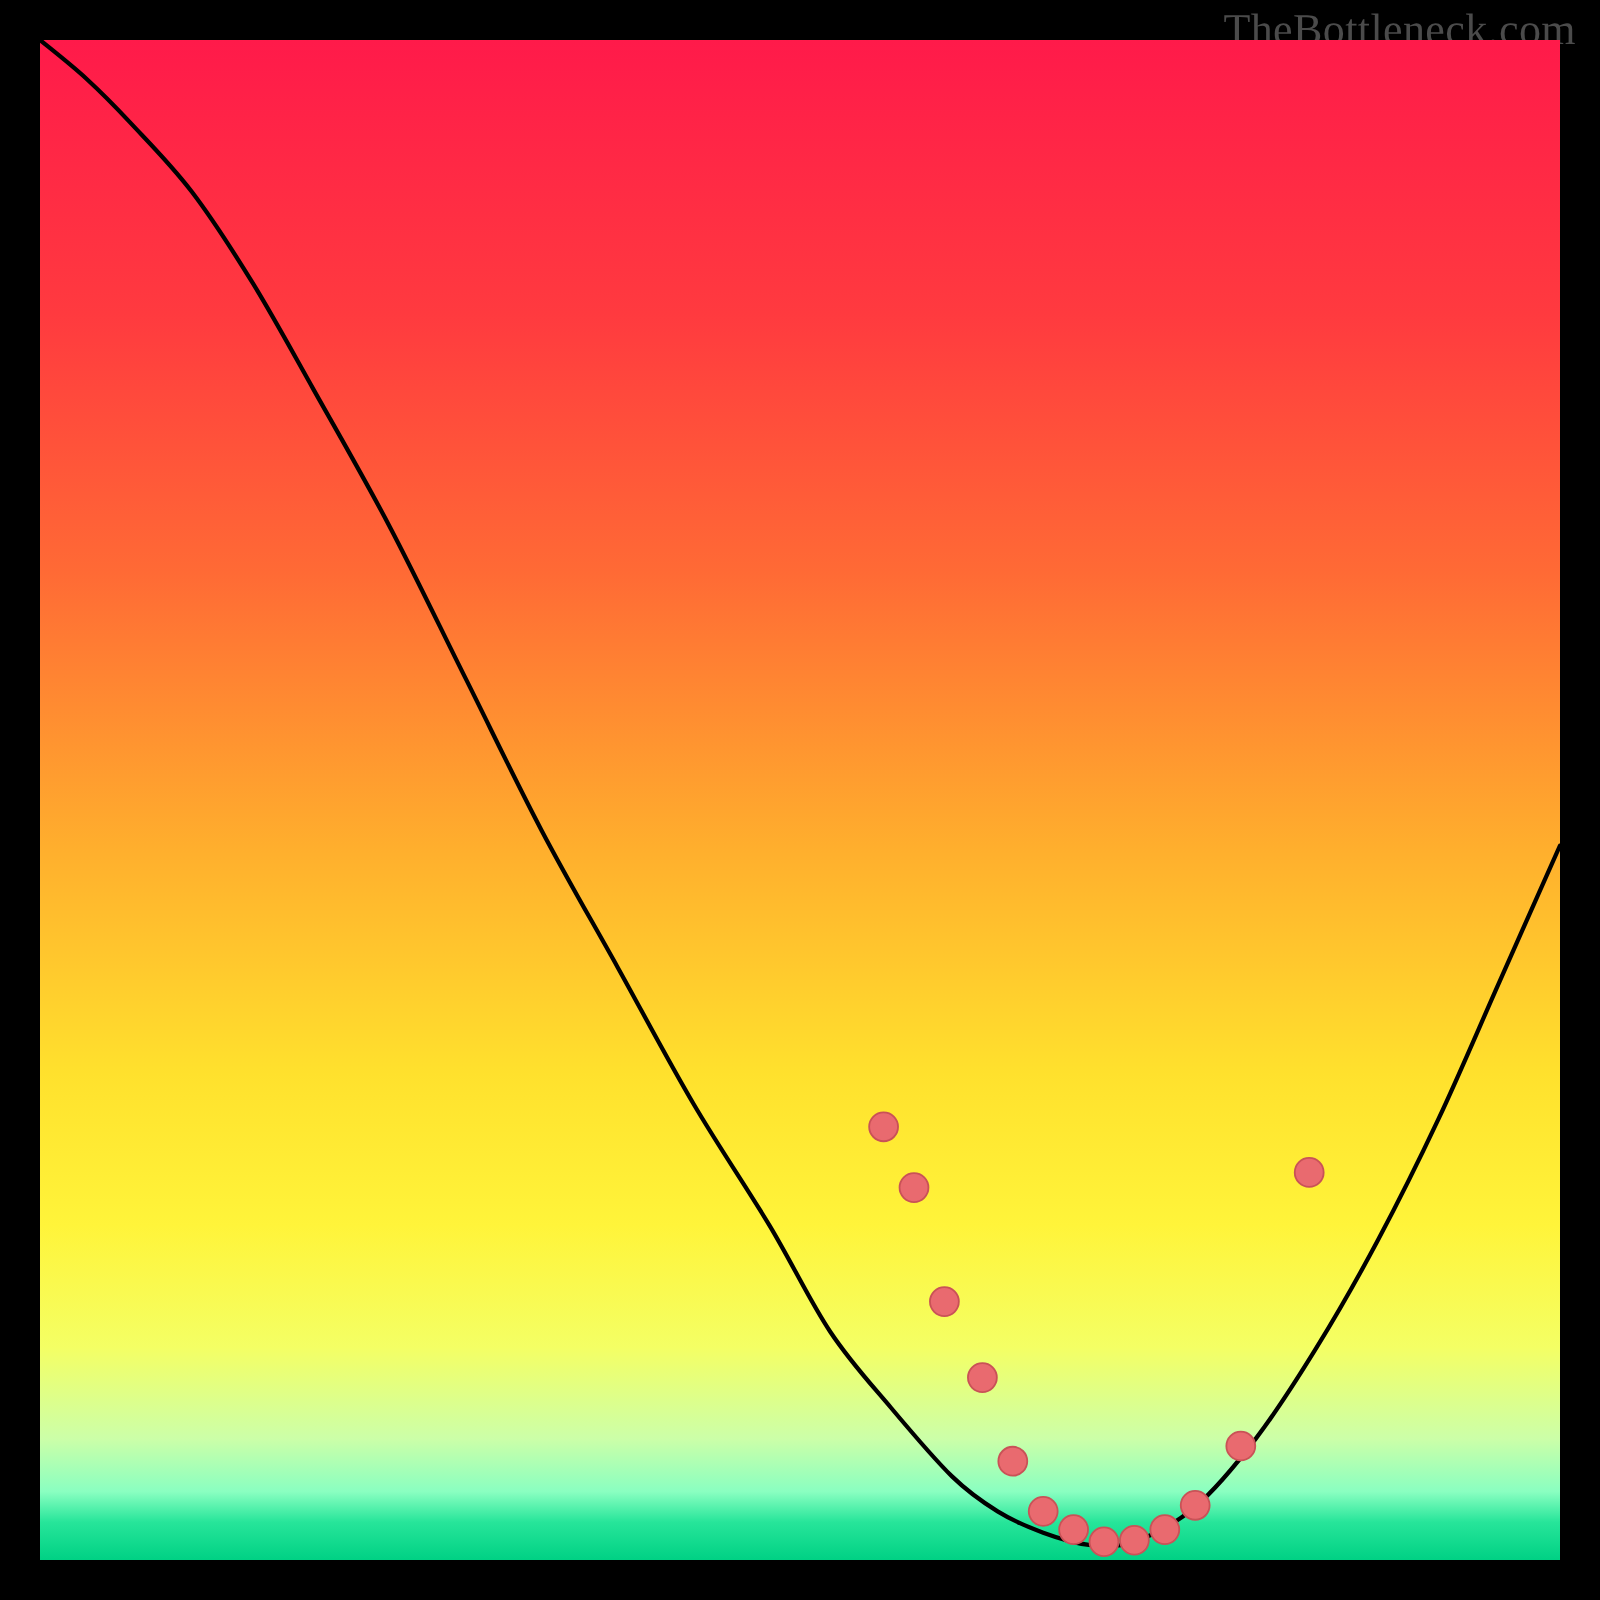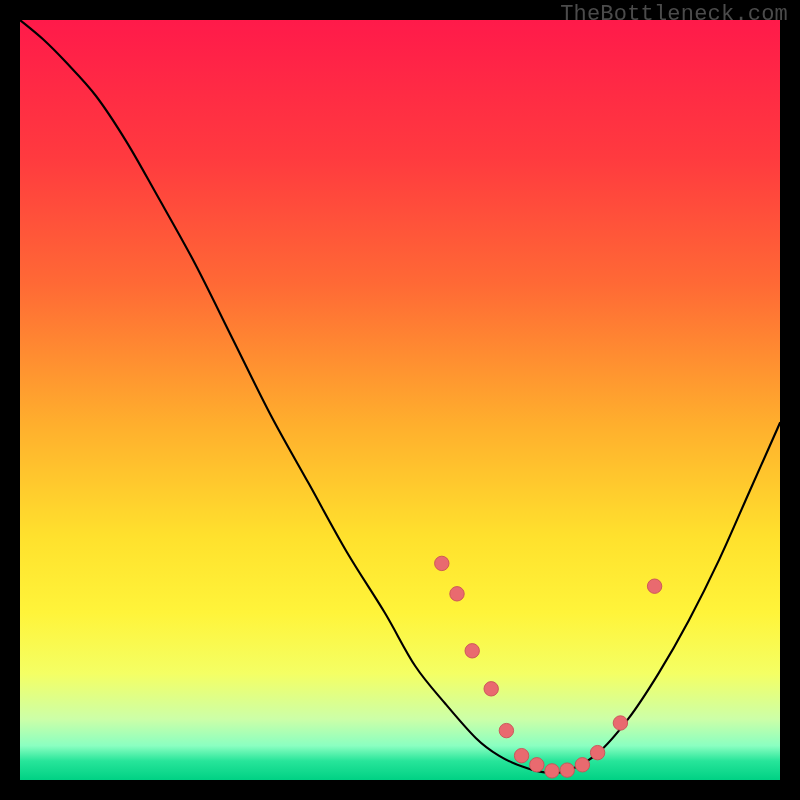--- a/index.html
+++ b/index.html
@@ -29,21 +29,21 @@
     position: absolute;
     left: 0; top: 0; right: 0; bottom: 0;
   }
   .watermark {
     position: absolute;
     top: 2px;
     right: 12px;
     color: #4b4b4b;
     font-size: 22px;
     font-weight: 500;
-    font-family: Liberation Mono, monospace;
+    font-family: Liberation Serif, serif;
     letter-spacing: 0.2px;
   }
   svg.curve {
     position: absolute;
     left: 0; top: 0;
     width: 760px;
     height: 760px;
   }
 </style>
 </head>

